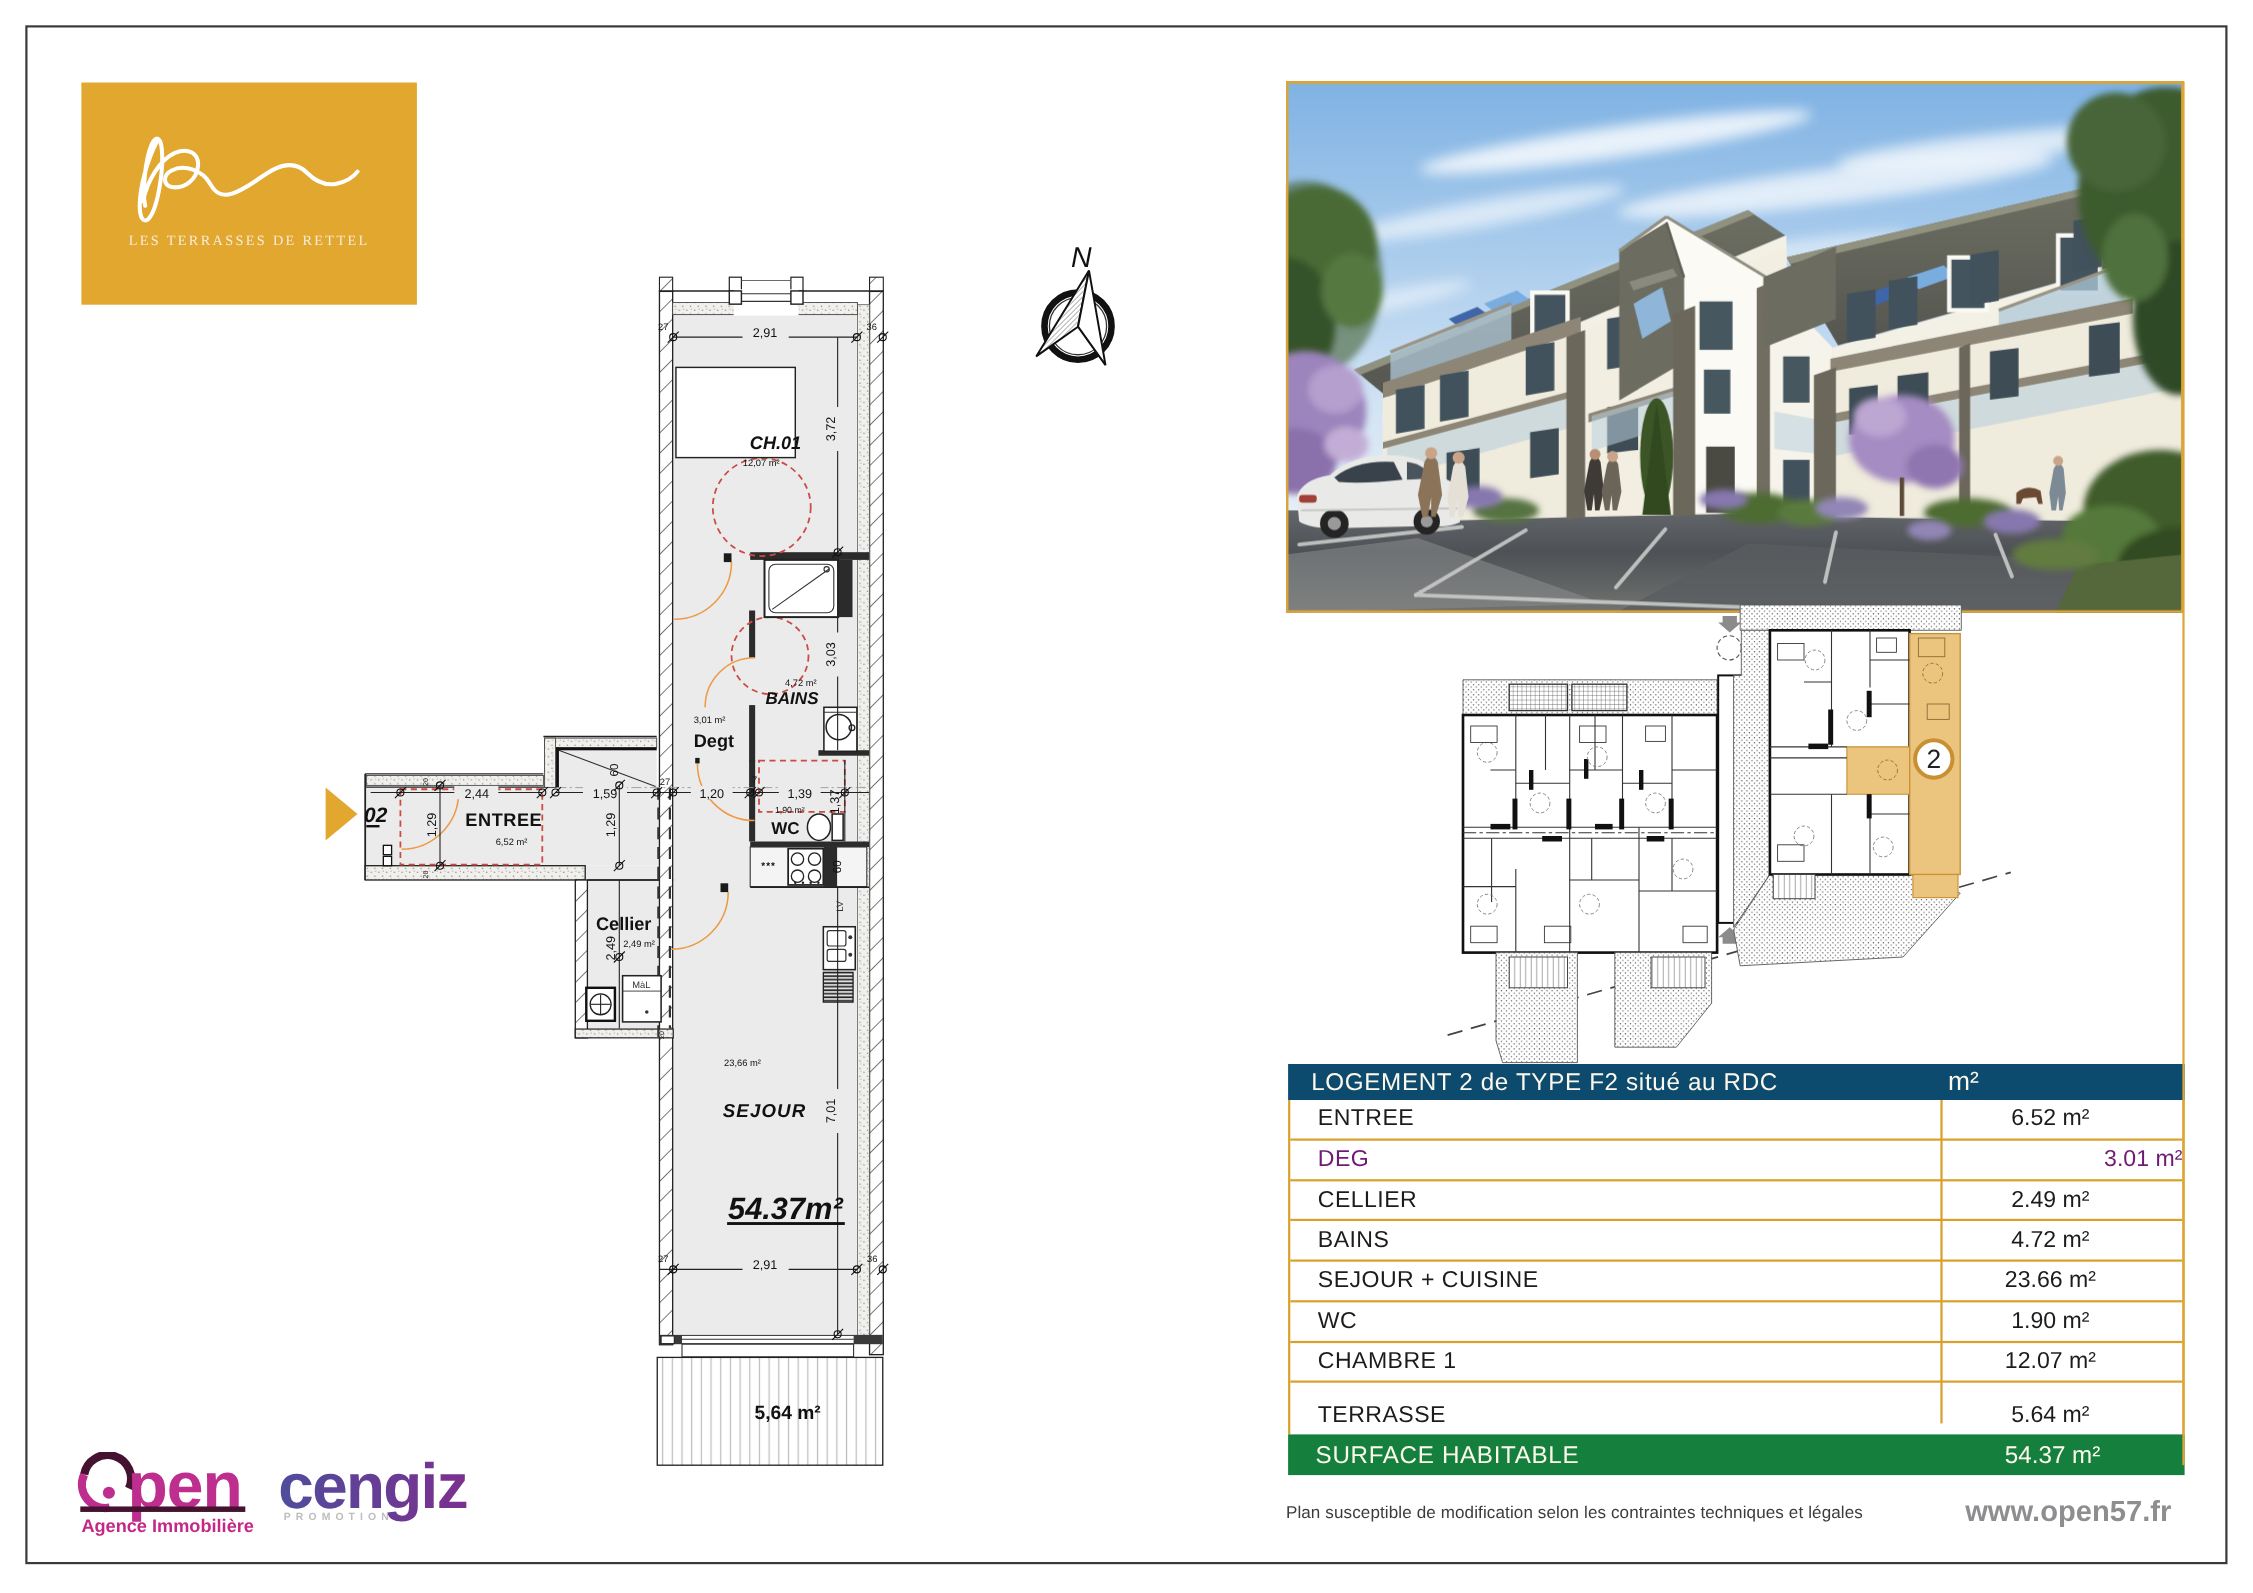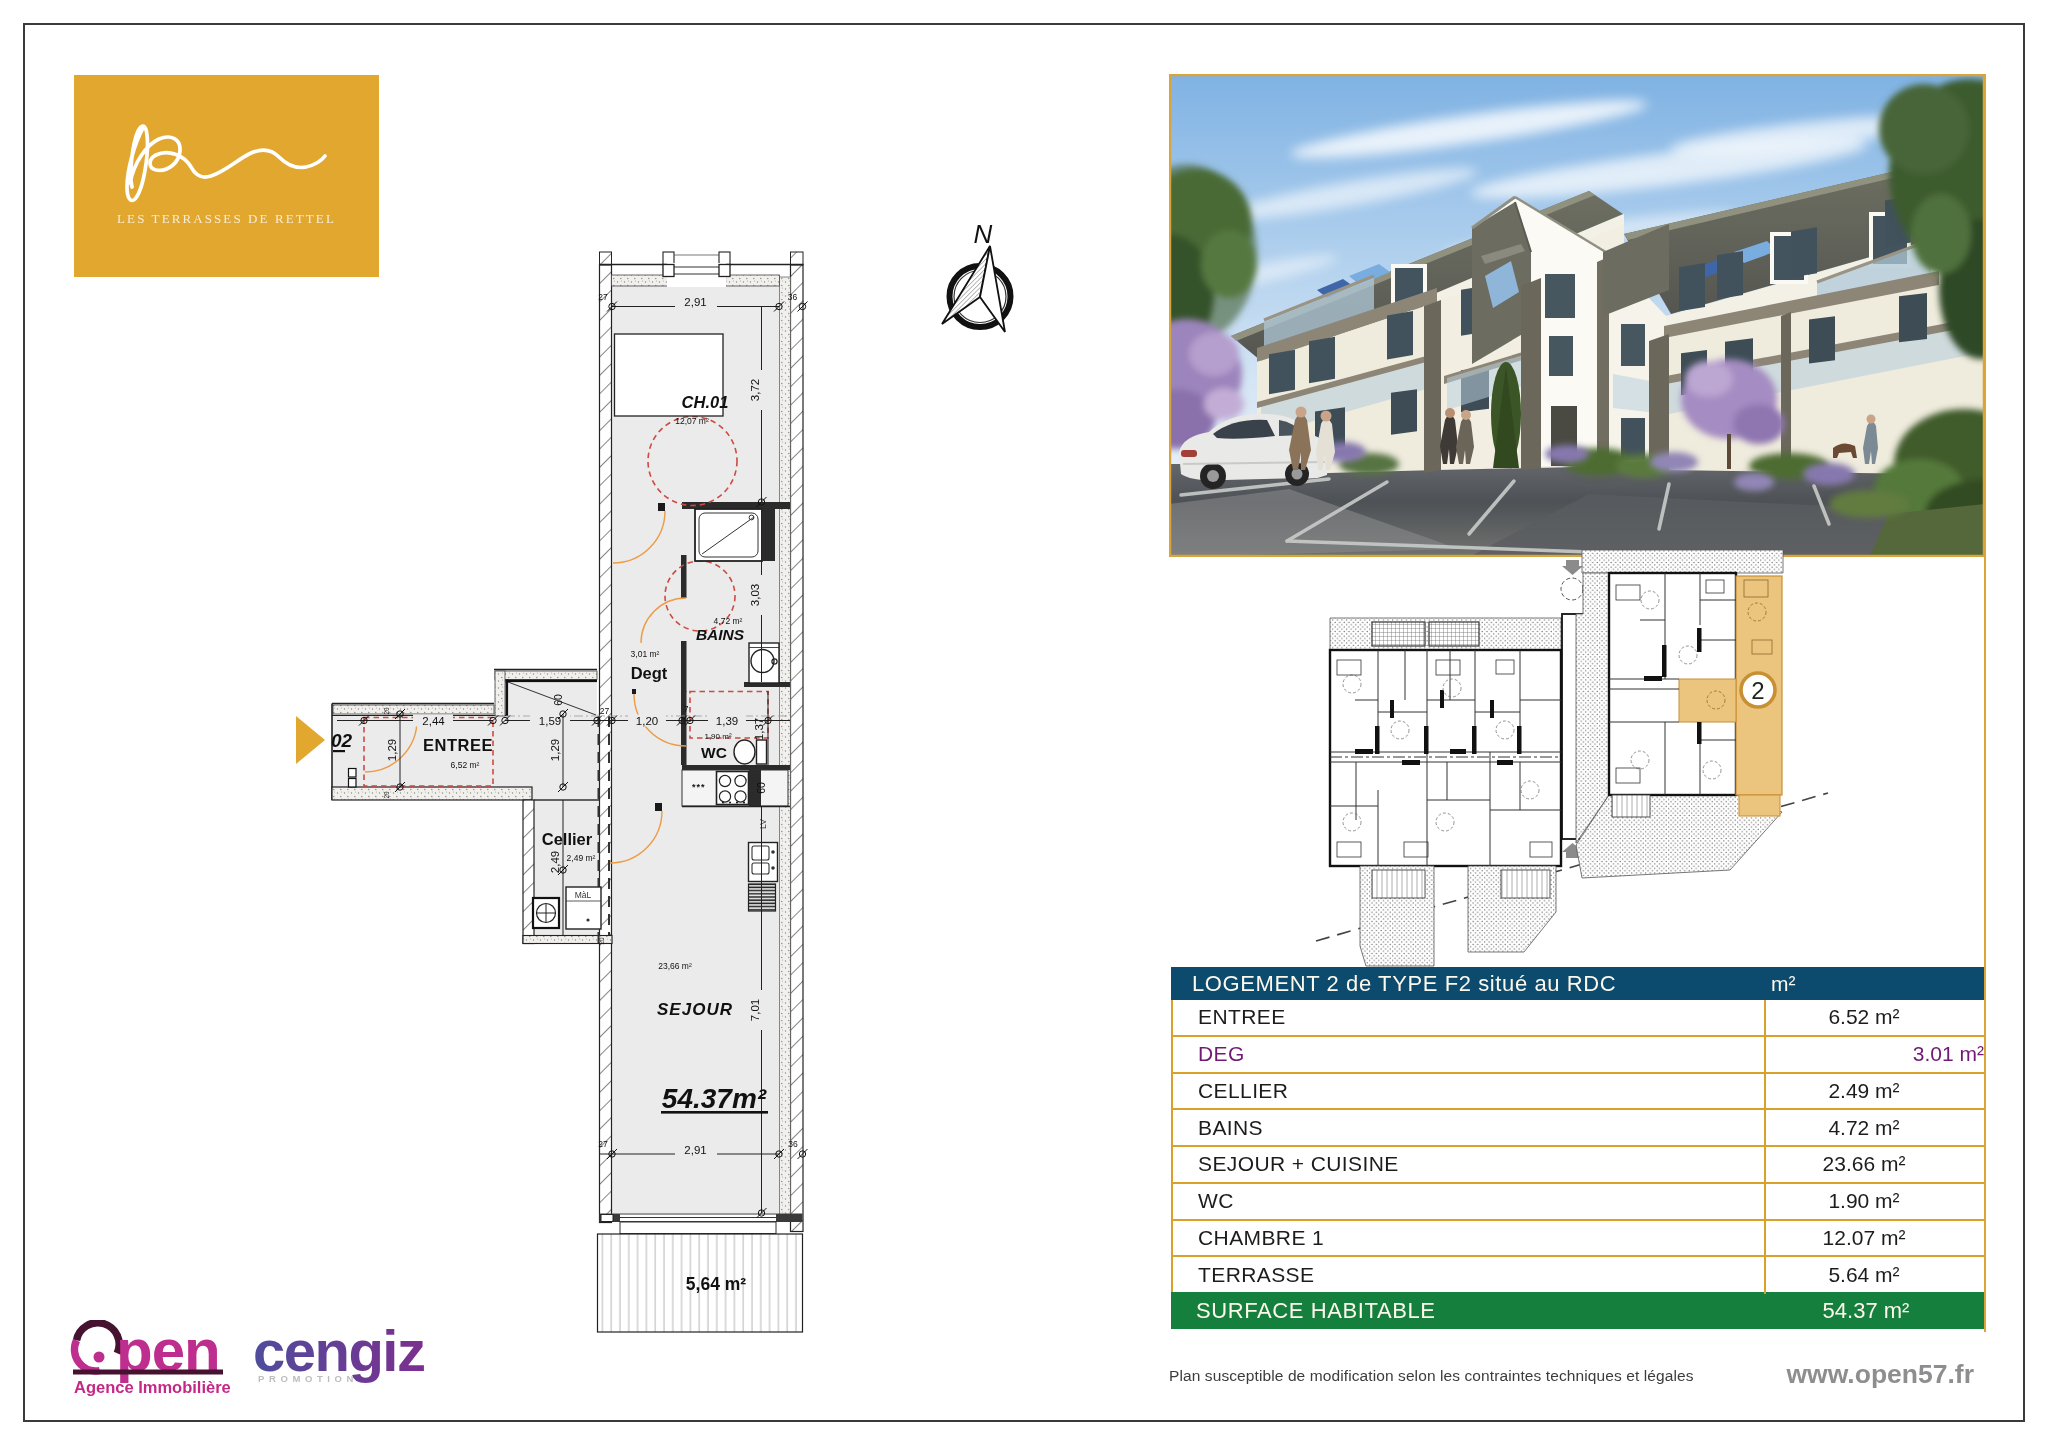--- a/index.html
+++ b/index.html
@@ -698,21 +698,21 @@
     <rect x="1612" y="795" width="38" height="22" fill="url(#lstripe)" stroke="#444" stroke-width="0.9"></rect>
 
     <circle cx="1758" cy="690" r="17" fill="#fff" stroke="#C89032" stroke-width="3.6"></circle>
     <text x="1758" y="698.5" font-size="24" fill="#222" text-anchor="middle">2</text>
   </svg>
 
   <div class="abs" style="left:1171px;top:967px;width:815px;">
 
     <div style="height:33px;background:#0c4a6e;color:#FDF8EC;display:flex;align-items:center;">
       <div style="padding-left:21px;font-size:22px;letter-spacing:0.6px;flex:1;">LOGEMENT 2 de TYPE F2 situé au RDC</div>
-      <div style="width:215px;font-size:21px;">m²</div>
+      <div style="width:215px;font-size:24px;">m²</div>
     </div>
 
     <div style="border-left:2px solid #D9A02B;border-right:2px solid #D9A02B;">
 
       <div style="height:34.75px;border-bottom:2px solid #D9A02B;display:flex;align-items:center;font-size:21px;color:#1c1c1c;">
         <div style="padding-left:25px;flex:1;letter-spacing:0.4px;">ENTREE</div>
           <div style="width:240px;text-align:center;">6.52 m²</div>
       </div>
 
       <div style="height:34.75px;border-bottom:2px solid #D9A02B;display:flex;align-items:center;font-size:21px;color:#701a75;">
@@ -738,21 +738,21 @@
       <div style="height:34.75px;border-bottom:2px solid #D9A02B;display:flex;align-items:center;font-size:21px;color:#1c1c1c;">
         <div style="padding-left:25px;flex:1;letter-spacing:0.4px;">WC</div>
           <div style="width:240px;text-align:center;">1.90 m²</div>
       </div>
 
       <div style="height:34.75px;border-bottom:2px solid #D9A02B;display:flex;align-items:center;font-size:21px;color:#1c1c1c;">
         <div style="padding-left:25px;flex:1;letter-spacing:0.4px;">CHAMBRE 1</div>
           <div style="width:240px;text-align:center;">12.07 m²</div>
       </div>
 
-      <div style="height:34.75px;display:flex;align-items:center;font-size:21px;color:#1c1c1c;">
+      <div style="height:34.75px;display:flex;align-items:center;font-size:21px;color:#1c1c1c;margin-top:12px;">
         <div style="padding-left:25px;flex:1;letter-spacing:0.4px;">TERRASSE</div>
           <div style="width:240px;text-align:center;">5.64 m²</div>
       </div>
     </div>
 
     <div style="height:37px;background:#15803d;color:#FDF8EC;display:flex;align-items:center;font-size:22px;">
       <div style="padding-left:25px;flex:1;letter-spacing:0.6px;">SURFACE HABITABLE</div>
         <div style="width:240px;text-align:center;">54.37 m²</div>
     </div>
 

